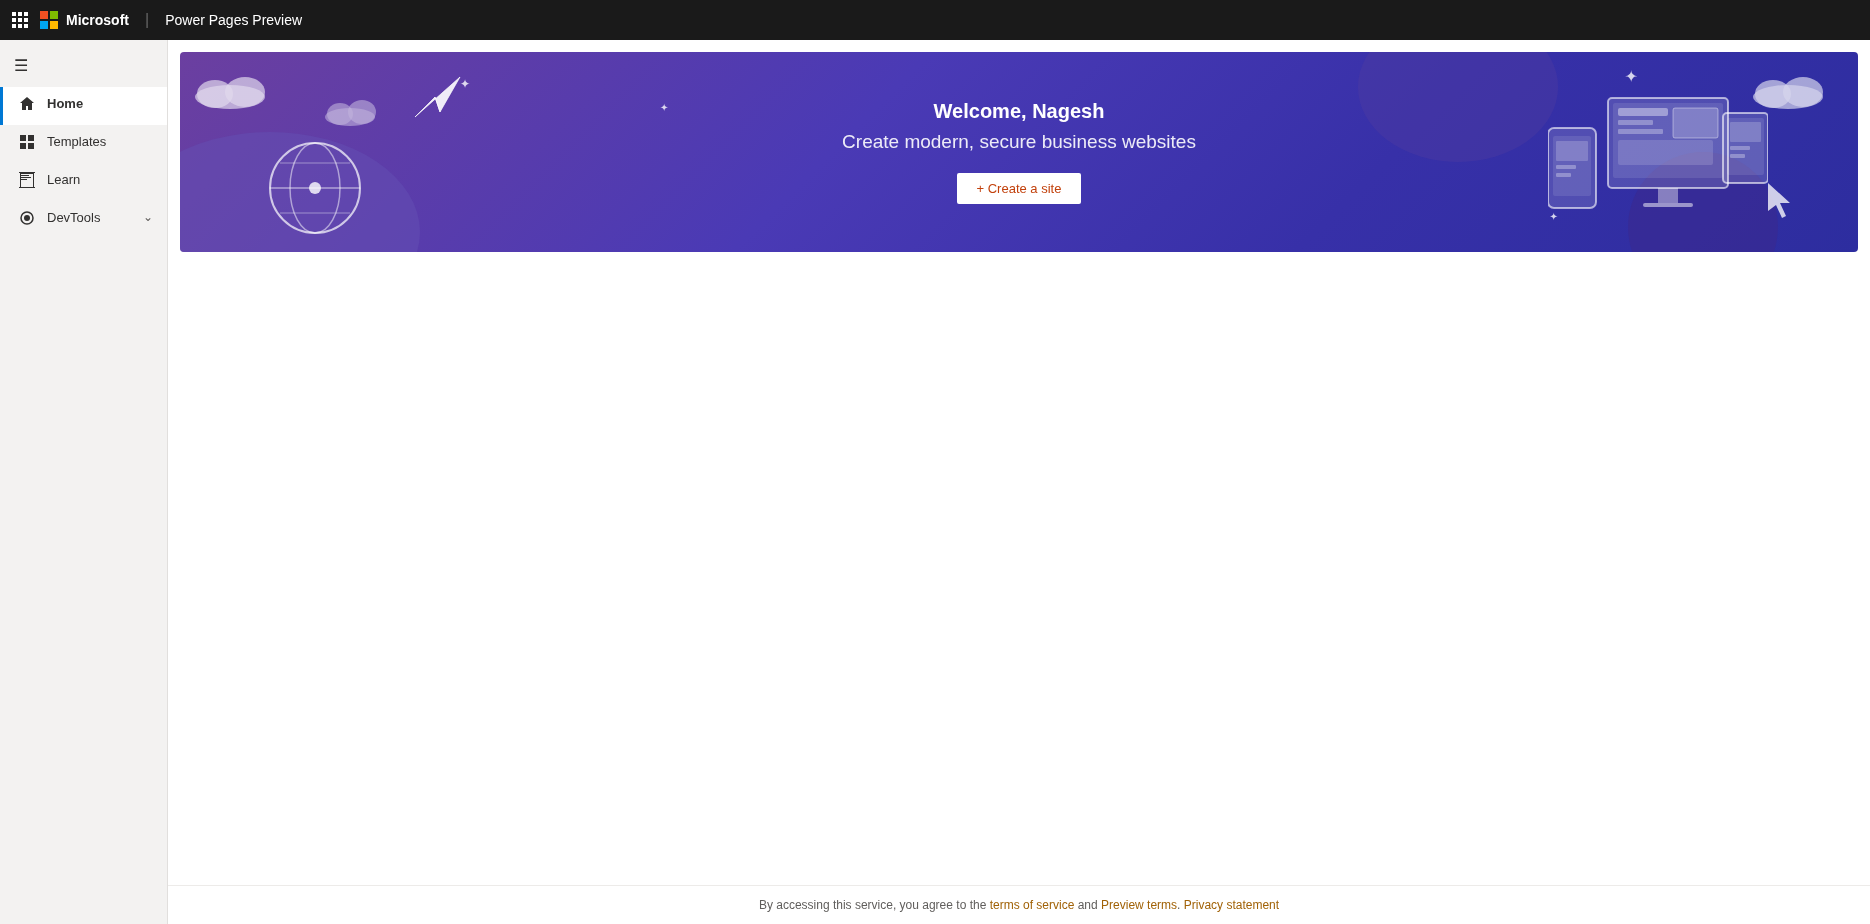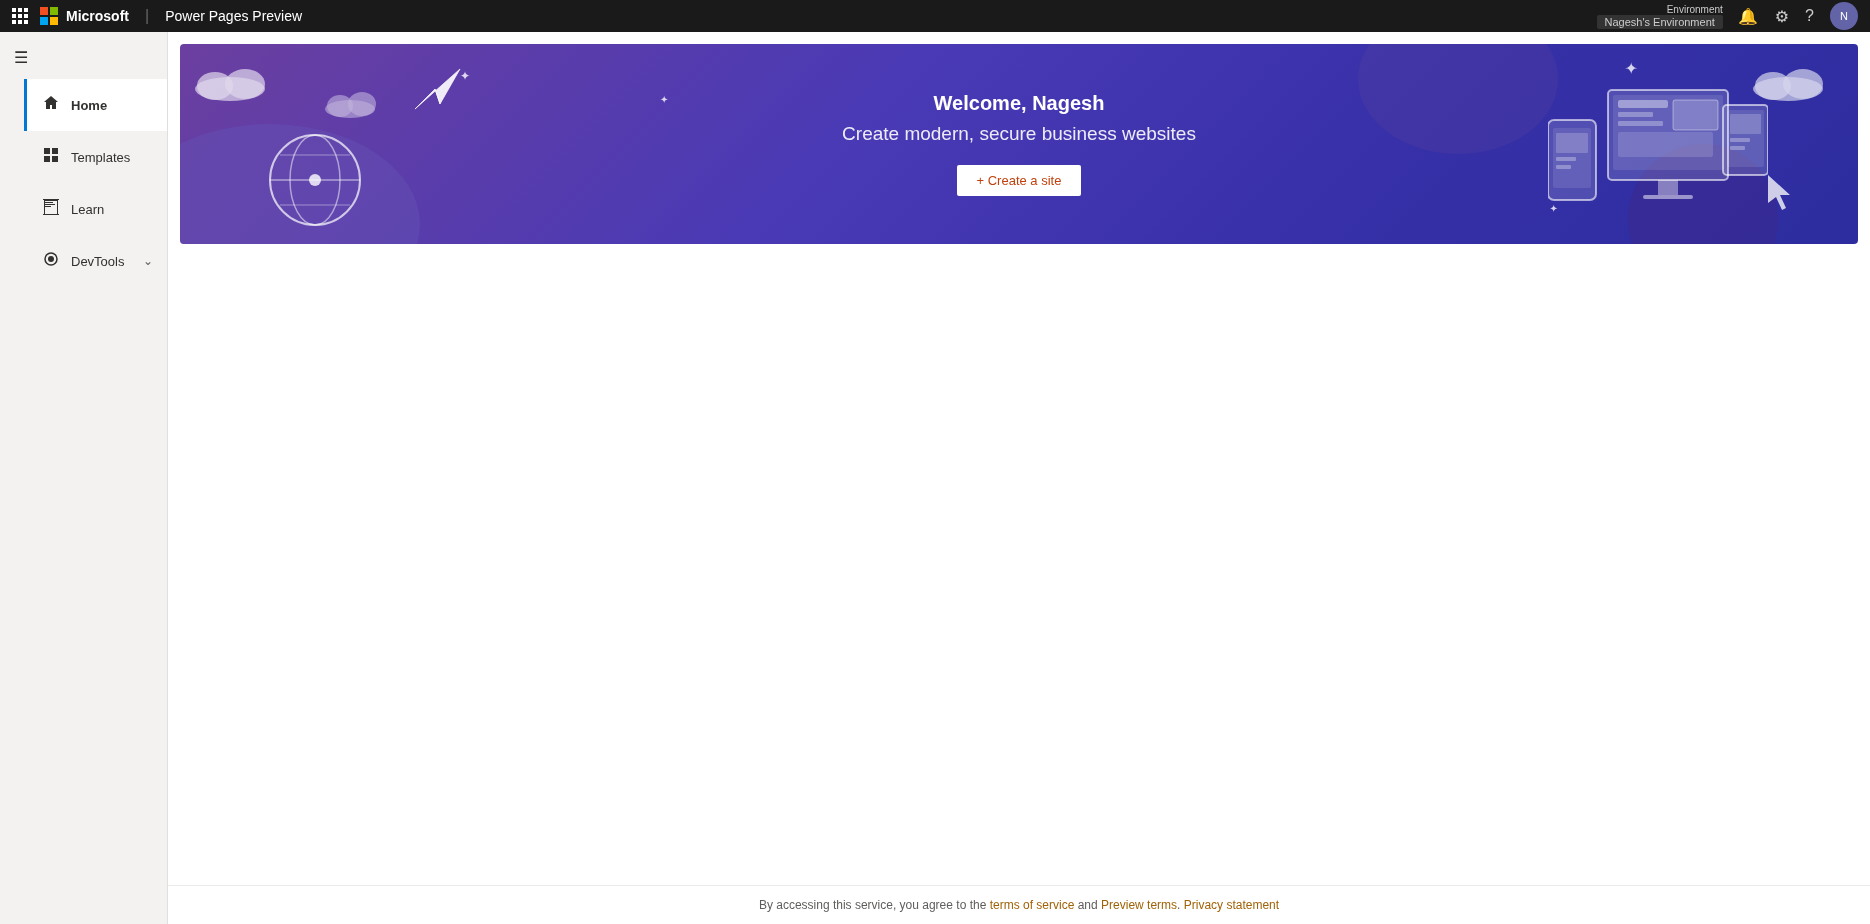--- a/index.html
+++ b/index.html
@@ -1,21 +1,21 @@
 <!DOCTYPE html>
 <html><head>
   <meta charset="utf-8">
   <style>
     * { box-sizing: border-box; margin: 0; padding: 0; }
     body { font-family: 'Segoe UI', sans-serif; background: #f3f2f1; display: flex; flex-direction: column; height: 100vh; overflow: hidden; }
 
     
     .topbar {
       background: #1a1a1a;
-      height: 32px;
+      height: 40px;
       display: flex;
       align-items: center;
       padding: 0 12px;
       gap: 12px;
       flex-shrink: 0;
       z-index: 100;
     }
     .topbar-waffle { color: #fff; font-size: 18px; cursor: pointer; display: flex; align-items: center; }
     .topbar-logo { display: flex; align-items: center; gap: 8px; }
     .ms-logo-grid { display: grid; grid-template-columns: 1fr 1fr; gap: 2px; width: 18px; height: 18px; }
@@ -41,29 +41,28 @@
       background: #f3f2f1;
       border-right: 1px solid #e1dfdd;
       display: flex;
       flex-direction: column;
       flex-shrink: 0;
       padding-top: 8px;
     }
     .sidebar-hamburger { padding: 8px 14px; cursor: pointer; color: #323130; font-size: 16px; margin-bottom: 4px; }
     .sidebar-item {
       display: flex;
-      align-items: center;
+      align-items: flex-start;
       gap: 10px;
-      padding: 16px 14px;
+      padding: 9px 14px;
       cursor: pointer;
       color: #323130;
       font-size: 13px;
       position: relative;
       border-left: 3px solid transparent;
-      margin-left: 24px;
     }
     .sidebar-item.active { border-left: 3px solid #0078d4; background: #fff; font-weight: 600; }
     .sidebar-item-icon { font-size: 16px; width: 20px; text-align: center; flex-shrink: 0; }
     .sidebar-item-label { flex: 1; }
     .sidebar-item-chevron { font-size: 12px; color: #605e5c; }
 
     
     .content { flex: 1; overflow-y: auto; background: #fff; display: flex; flex-direction: column; }
 
     
@@ -183,30 +182,20 @@
     <div class="ms-logo-grid">
       <span></span>
         <span></span>
         <span></span>
         <span></span>
     </div>
     <span style="color:#fff;font-size:14px;font-weight:600;">Microsoft</span>
   </div>
   <span style="color:#666;margin:0 4px;">|</span>
   <span class="topbar-title">Power Pages Preview</span>
-  <div class="topbar-right">
-    <div class="topbar-env">
-      <span class="topbar-env-label">Environment</span>
-      <span class="topbar-env-value">Nagesh's Environment</span>
-    </div>
-    <span class="topbar-icon">🔔</span>
-    <span class="topbar-icon">⚙</span>
-    <span class="topbar-icon">?</span>
-    <div class="topbar-avatar">N</div>
-  </div>
 </div>
 
 <div class="main-layout">
 
   <nav class="sidebar">
     <div class="sidebar-hamburger">☰</div>
 
     <div class="sidebar-item active">
       <span class="sidebar-item-icon">
         <svg width="16" height="16" viewBox="0 0 16 16" fill="currentColor">

